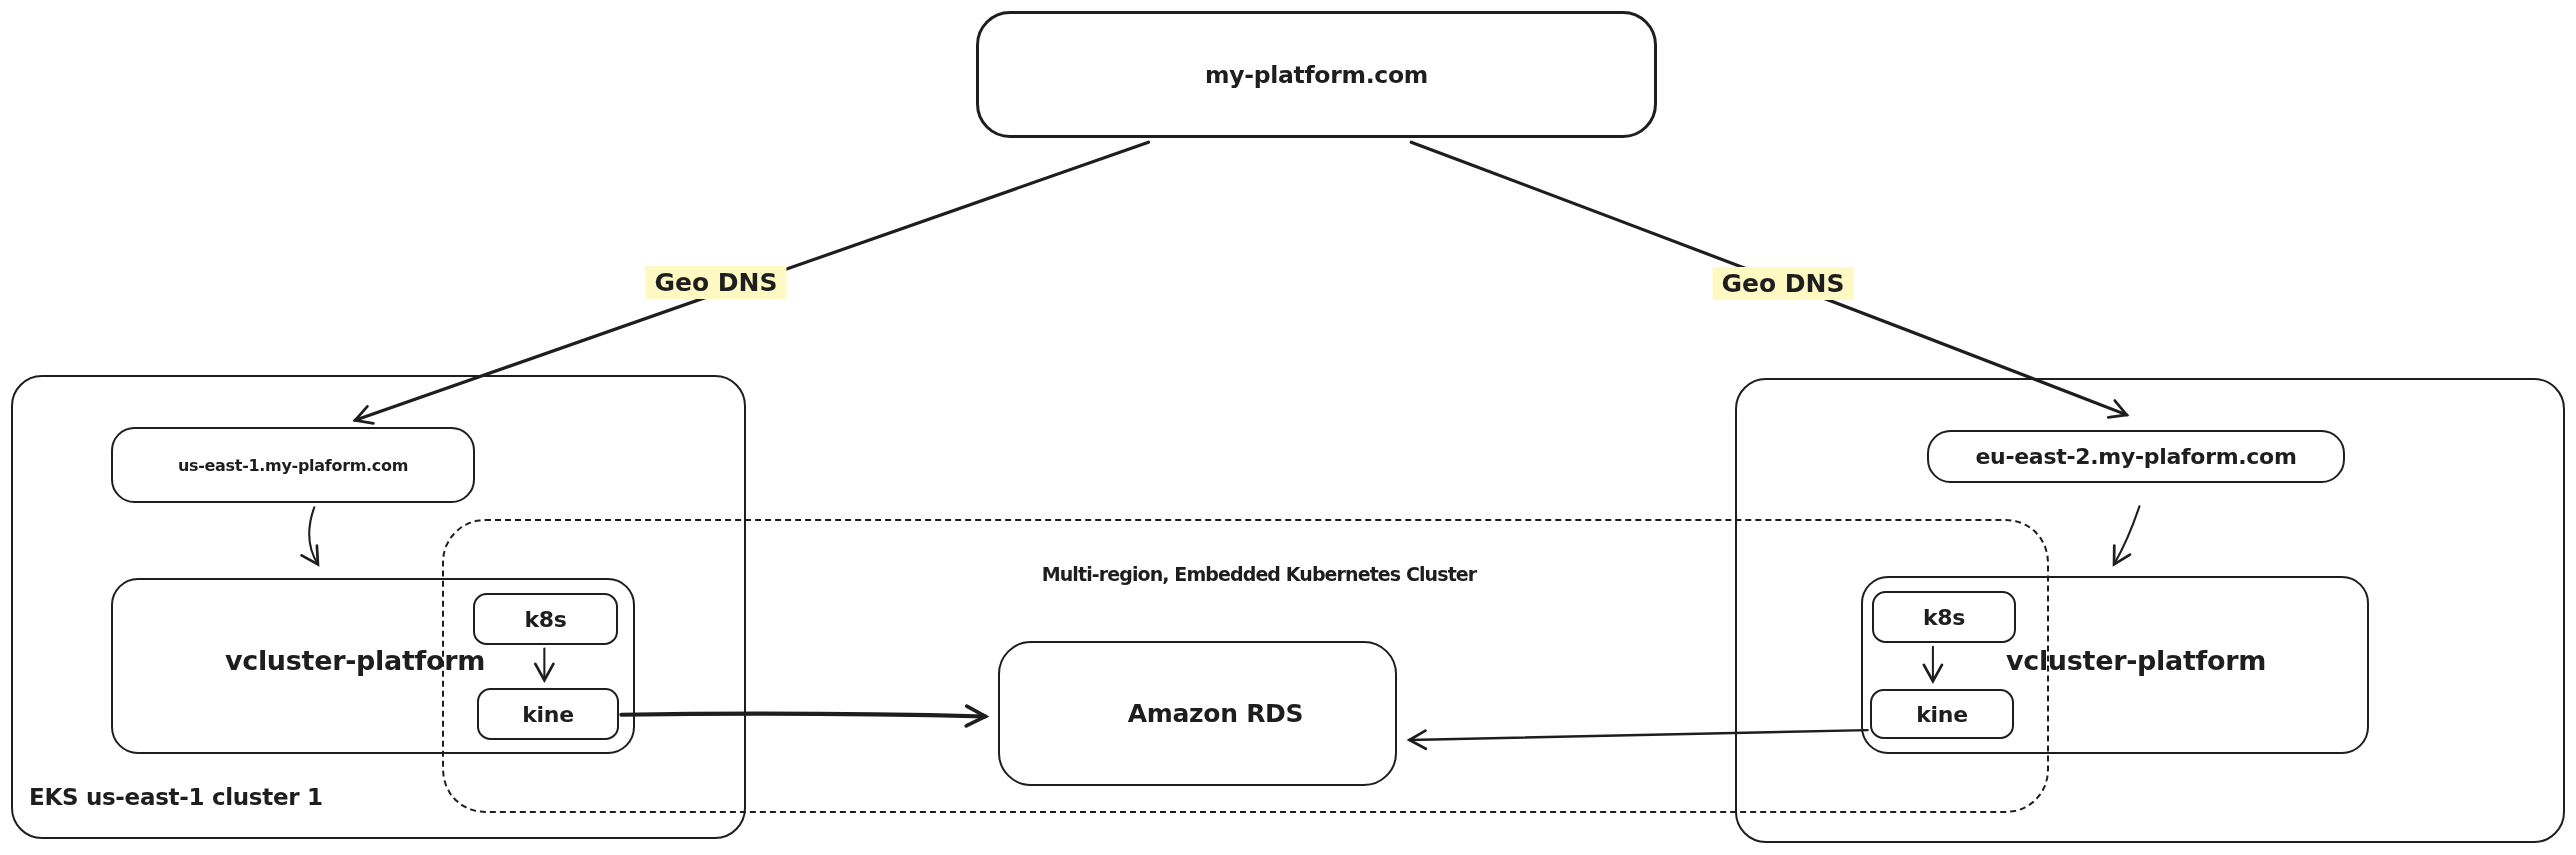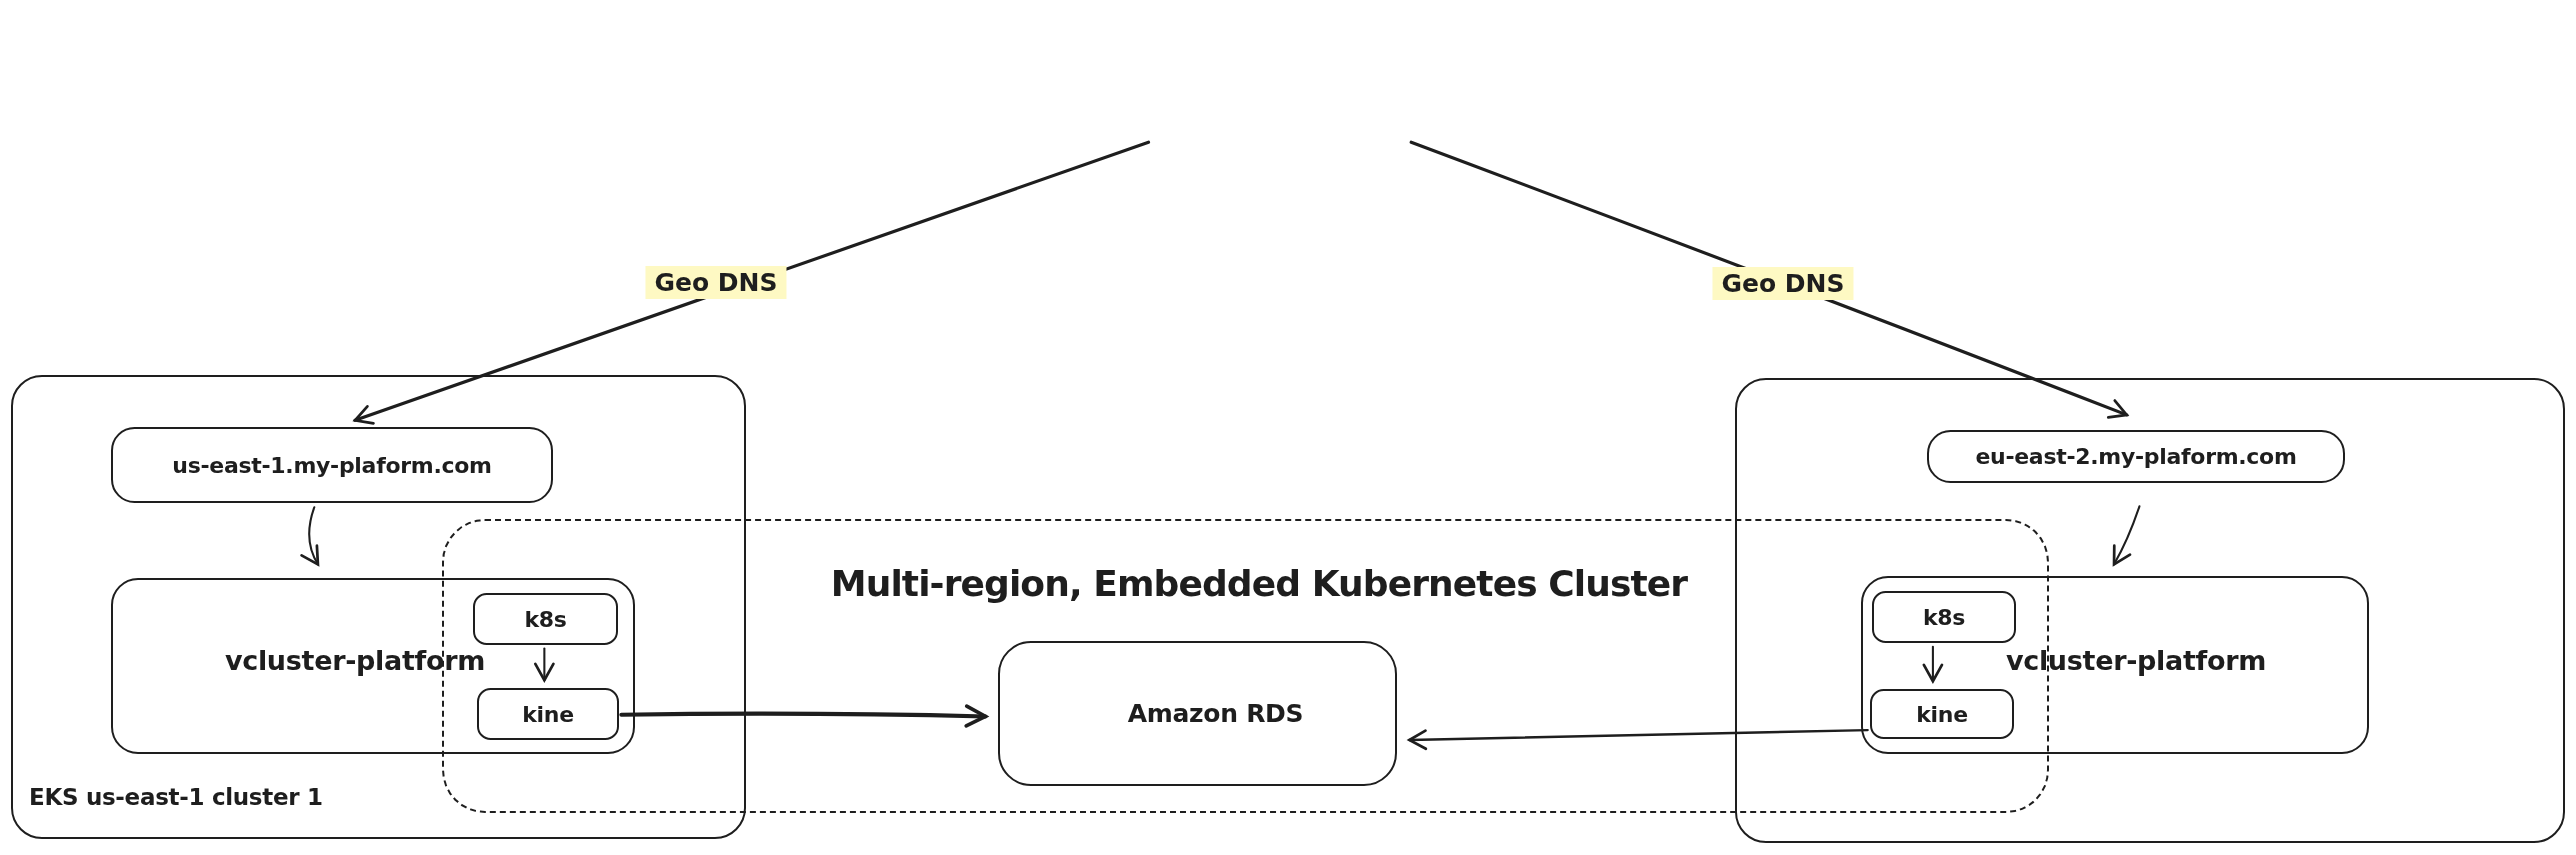--- a/index.html
+++ b/index.html
@@ -33,28 +33,31 @@
   svg.arrows {
     position: absolute; left: 0; top: 0;
     pointer-events: none; z-index: 50;
   }
 </style>
 </head>
 <body>
 
 <div class="canvas">
 
+  <div class="box filledbox center-in-box" style="left:976px; top:11px; width:681px; height:127px; border-width:3.2px; border-radius:34px; font-size:23.5px;">
+    <span>my-platform.com</span>
+  </div>
 
   <div class="box" style="left:11px; top:375px; width:735px; height:464px;"></div>
 
   <div class="box" style="left:1735px; top:378px; width:830px; height:465px;"></div>
 
   <div class="box dashed" style="left:442px; top:519px; width:1607px; height:294px;"></div>
 
-  <div class="box filledbox center-in-box" style="left:111px; top:427px; width:442px; height:76px; border-radius:23.5px; font-size:22px;">
+  <div class="box filledbox center-in-box" style="left:111px; top:427px; width:364px; height:76px; border-radius:23.5px; font-size:16px;">
     <span>us-east-1.my-plaform.com</span>
   </div>
 
   <div class="box" style="left:111px; top:578px; width:524px; height:176px; border-width:2.3px; border-radius:27px;"></div>
 
   <div class="boxlabel" style="left:355px; top:645px; transform:translateX(-50%); font-size:27px;">vcluster-platform</div>
 
   <div class="box filledbox center-in-box" style="left:473px; top:593px; width:145px; height:52px; border-width:2.3px; border-radius:13.6px; font-size:22px;">
     <span>k8s</span>
   </div>
@@ -75,21 +78,21 @@
 
   <div class="box filledbox center-in-box" style="left:1872px; top:591px; width:144px; height:52px; border-width:2.3px; border-radius:13.6px; font-size:22px;">
     <span>k8s</span>
   </div>
 
   <div class="box filledbox center-in-box" style="left:1870px; top:689px; width:144px; height:50px; border-width:2.3px; border-radius:13.6px; font-size:22px;">
     <span>kine</span>
   </div>
 
 
-  <div class="boxlabel" style="left:1259px; top:563px; transform:translateX(-50%); font-size:36px; letter-spacing:-0.9px;">Multi-region, Embedded Kubernetes Cluster</div>
+  <div class="boxlabel" style="left:1259px; top:563px; transform:translateX(-50%); font-size:19px; letter-spacing:-0.9px;">Multi-region, Embedded Kubernetes Cluster</div>
 
   <div class="box filledbox center-in-box" style="left:998px; top:641px; width:399px; height:145px; border-radius:33px; font-size:25px;padding-left:36px;">
     <span>Amazon RDS</span>
   </div>
 
   <svg class="arrows" width="2576" height="856" viewBox="0 0 2844 945">
     <defs>
       <marker id="ah" markerWidth="34" markerHeight="28" refX="25" refY="13" orient="auto" markerUnits="userSpaceOnUse">
         <path d="M7,3 L25,13 L7,23" fill="none" stroke="#1e1e1e" stroke-width="3" stroke-linecap="round"></path>
       </marker>

